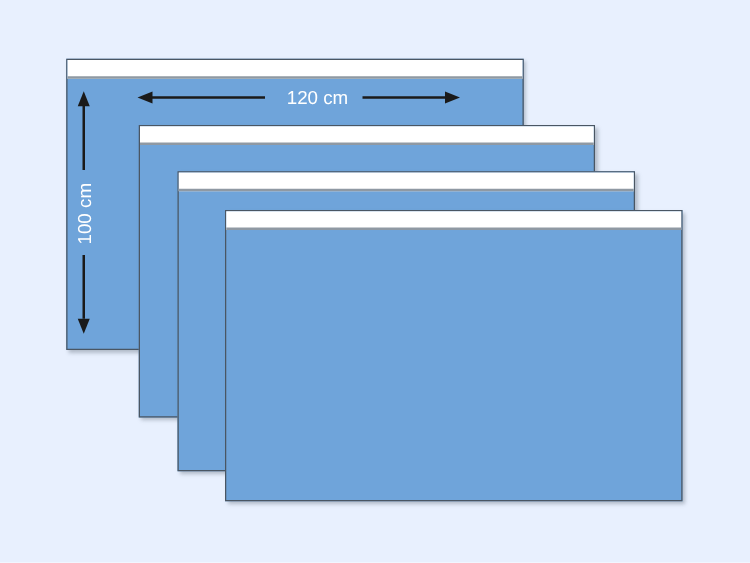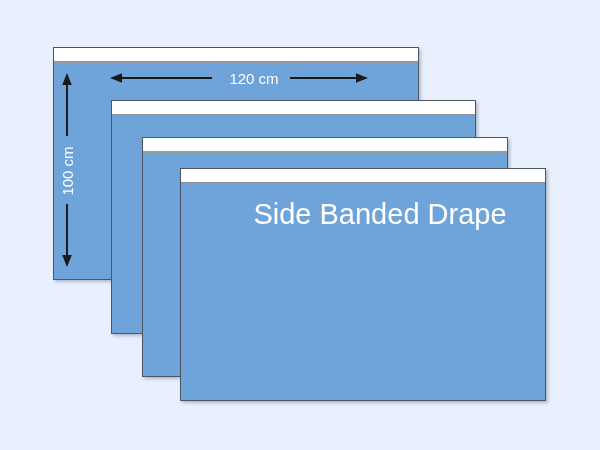--- a/index.html
+++ b/index.html
@@ -75,21 +75,20 @@
   </div>
 
   <div class="drape drape-3">
     <div class="band"></div>
   </div>
 
   <div class="drape drape-4">
     <div class="band"></div>
   </div>
 
-  <div class="drape-title">Side Banded Drape</div>
 
   <svg class="annotations" viewBox="0 0 600 450" xmlns="http://www.w3.org/2000/svg">
 
     <line class="dim-line" x1="121" y1="78" x2="212" y2="78"></line>
     <line class="dim-line" x1="290" y1="78" x2="357" y2="78"></line>
     <polygon class="dim-head" points="110,78 122,73.2 122,82.8"></polygon>
     <polygon class="dim-head" points="368,78 356,73.2 356,82.8"></polygon>
     <text class="dim-text" x="254" y="83.5" text-anchor="middle">120 cm</text>
 
     <line class="dim-line" x1="67" y1="84" x2="67" y2="136"></line>

